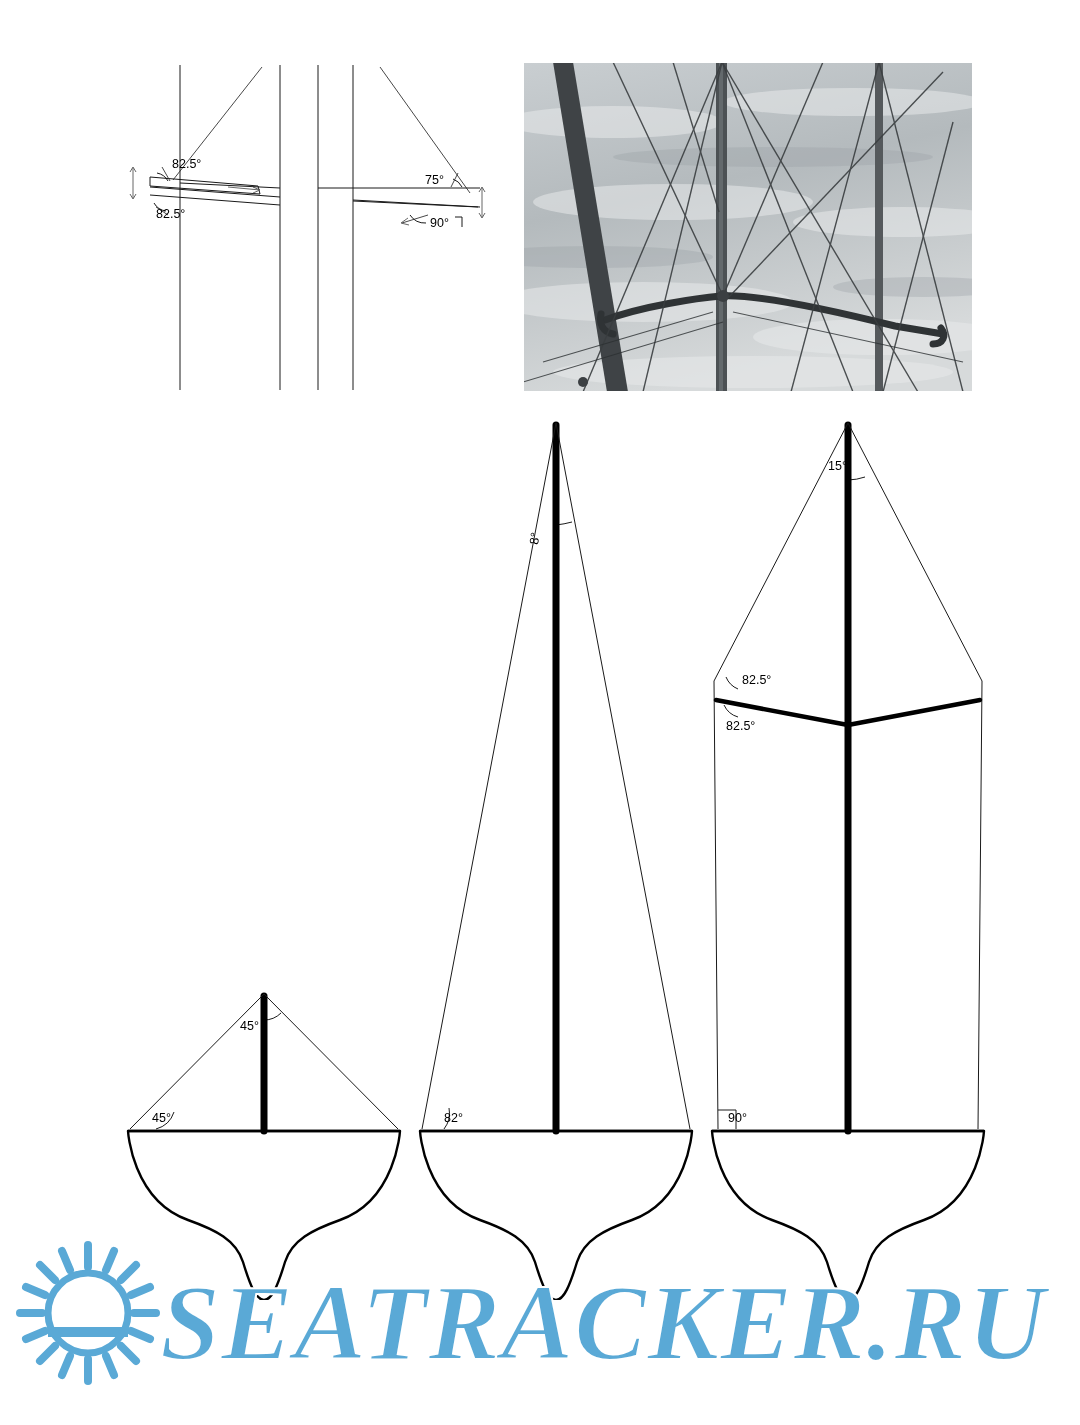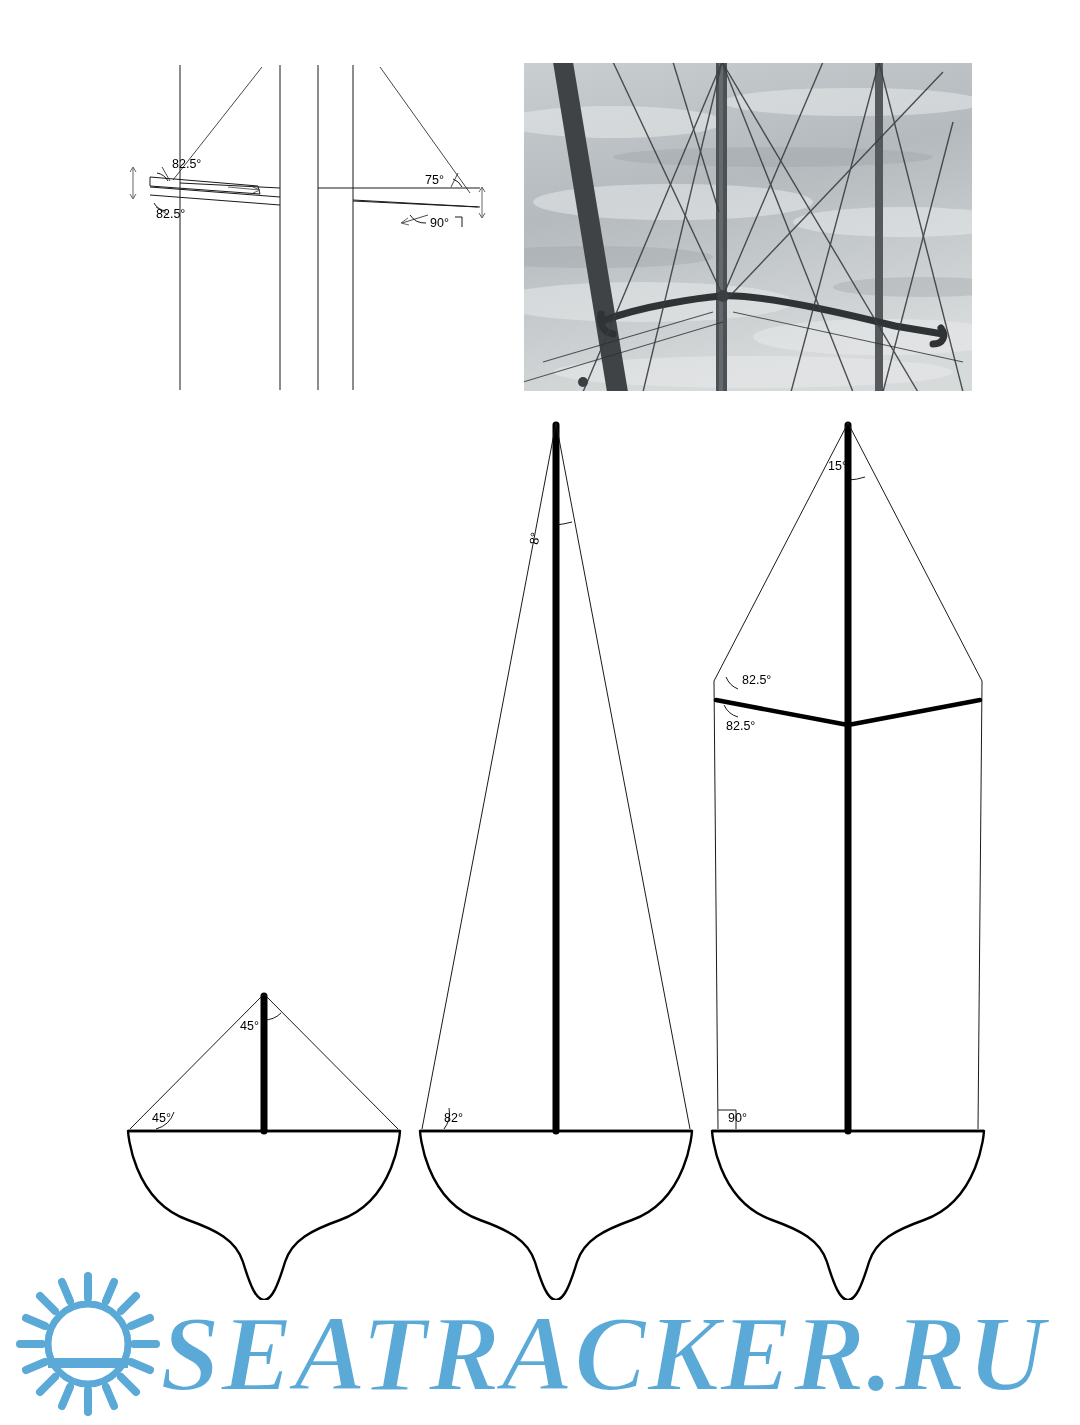--- a/index.html
+++ b/index.html
@@ -42,21 +42,21 @@
   .fig-bottom {
     position: absolute;
     left: 60px;
     top: 400px;
     width: 1000px;
     height: 900px;
   }
   .watermark {
     position: absolute;
     left: 0;
-    top: 1272px;
+    top: 1241px;
     width: 1080px;
     height: 145px;
   }
   .label {
     font-size: 12.5px;
     fill: #000;
     font-family: "Liberation Sans", sans-serif;
   }
   .thin { stroke: #1a1a1a; stroke-width: 1; fill: none; }
   .hair { stroke: #333; stroke-width: 0.9; fill: none; }

